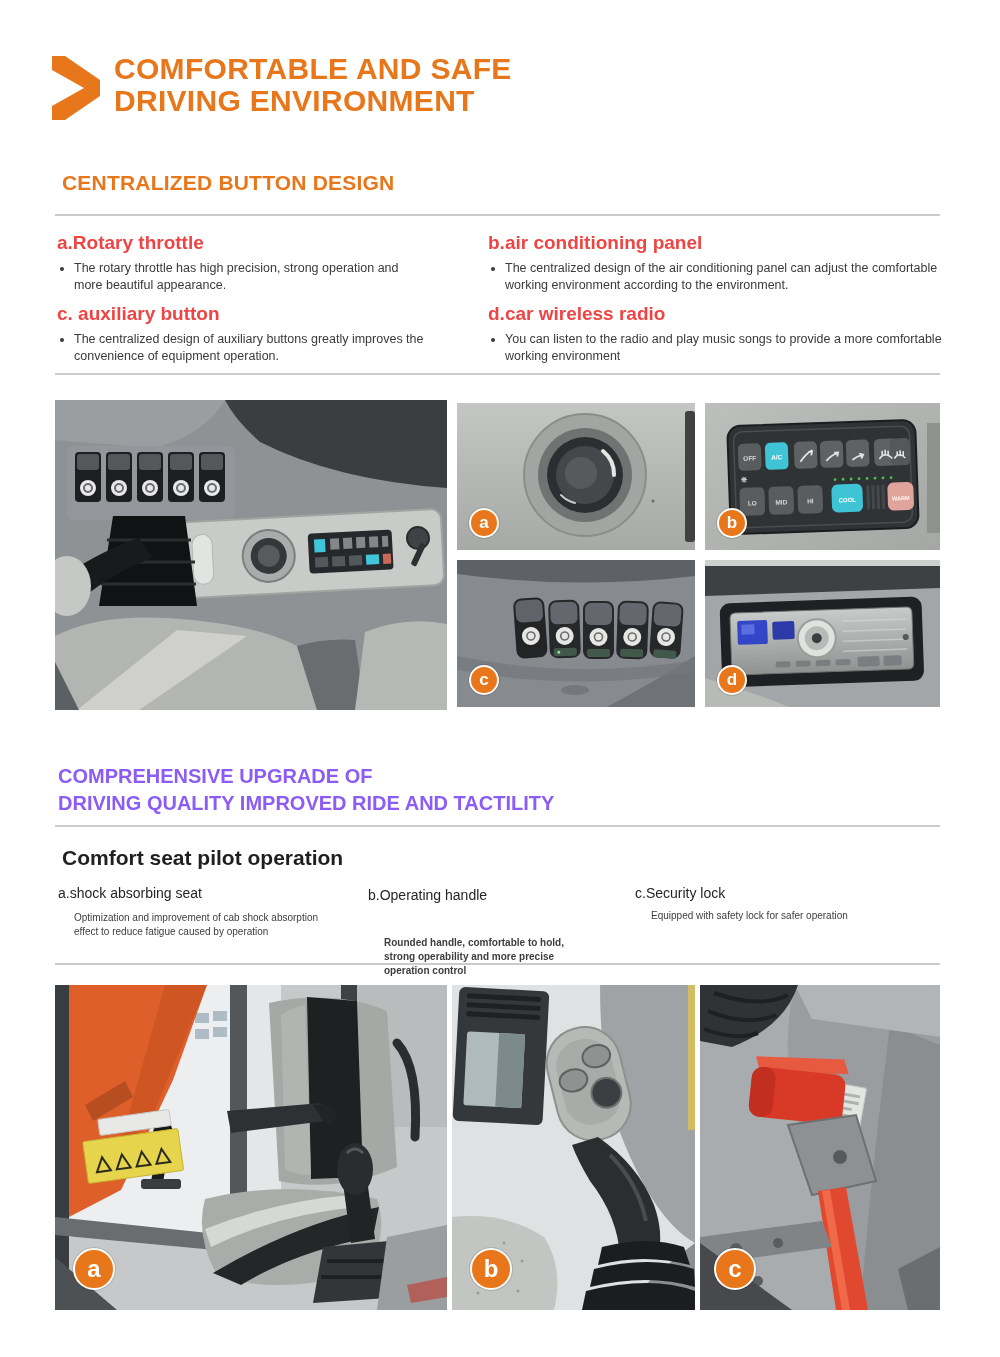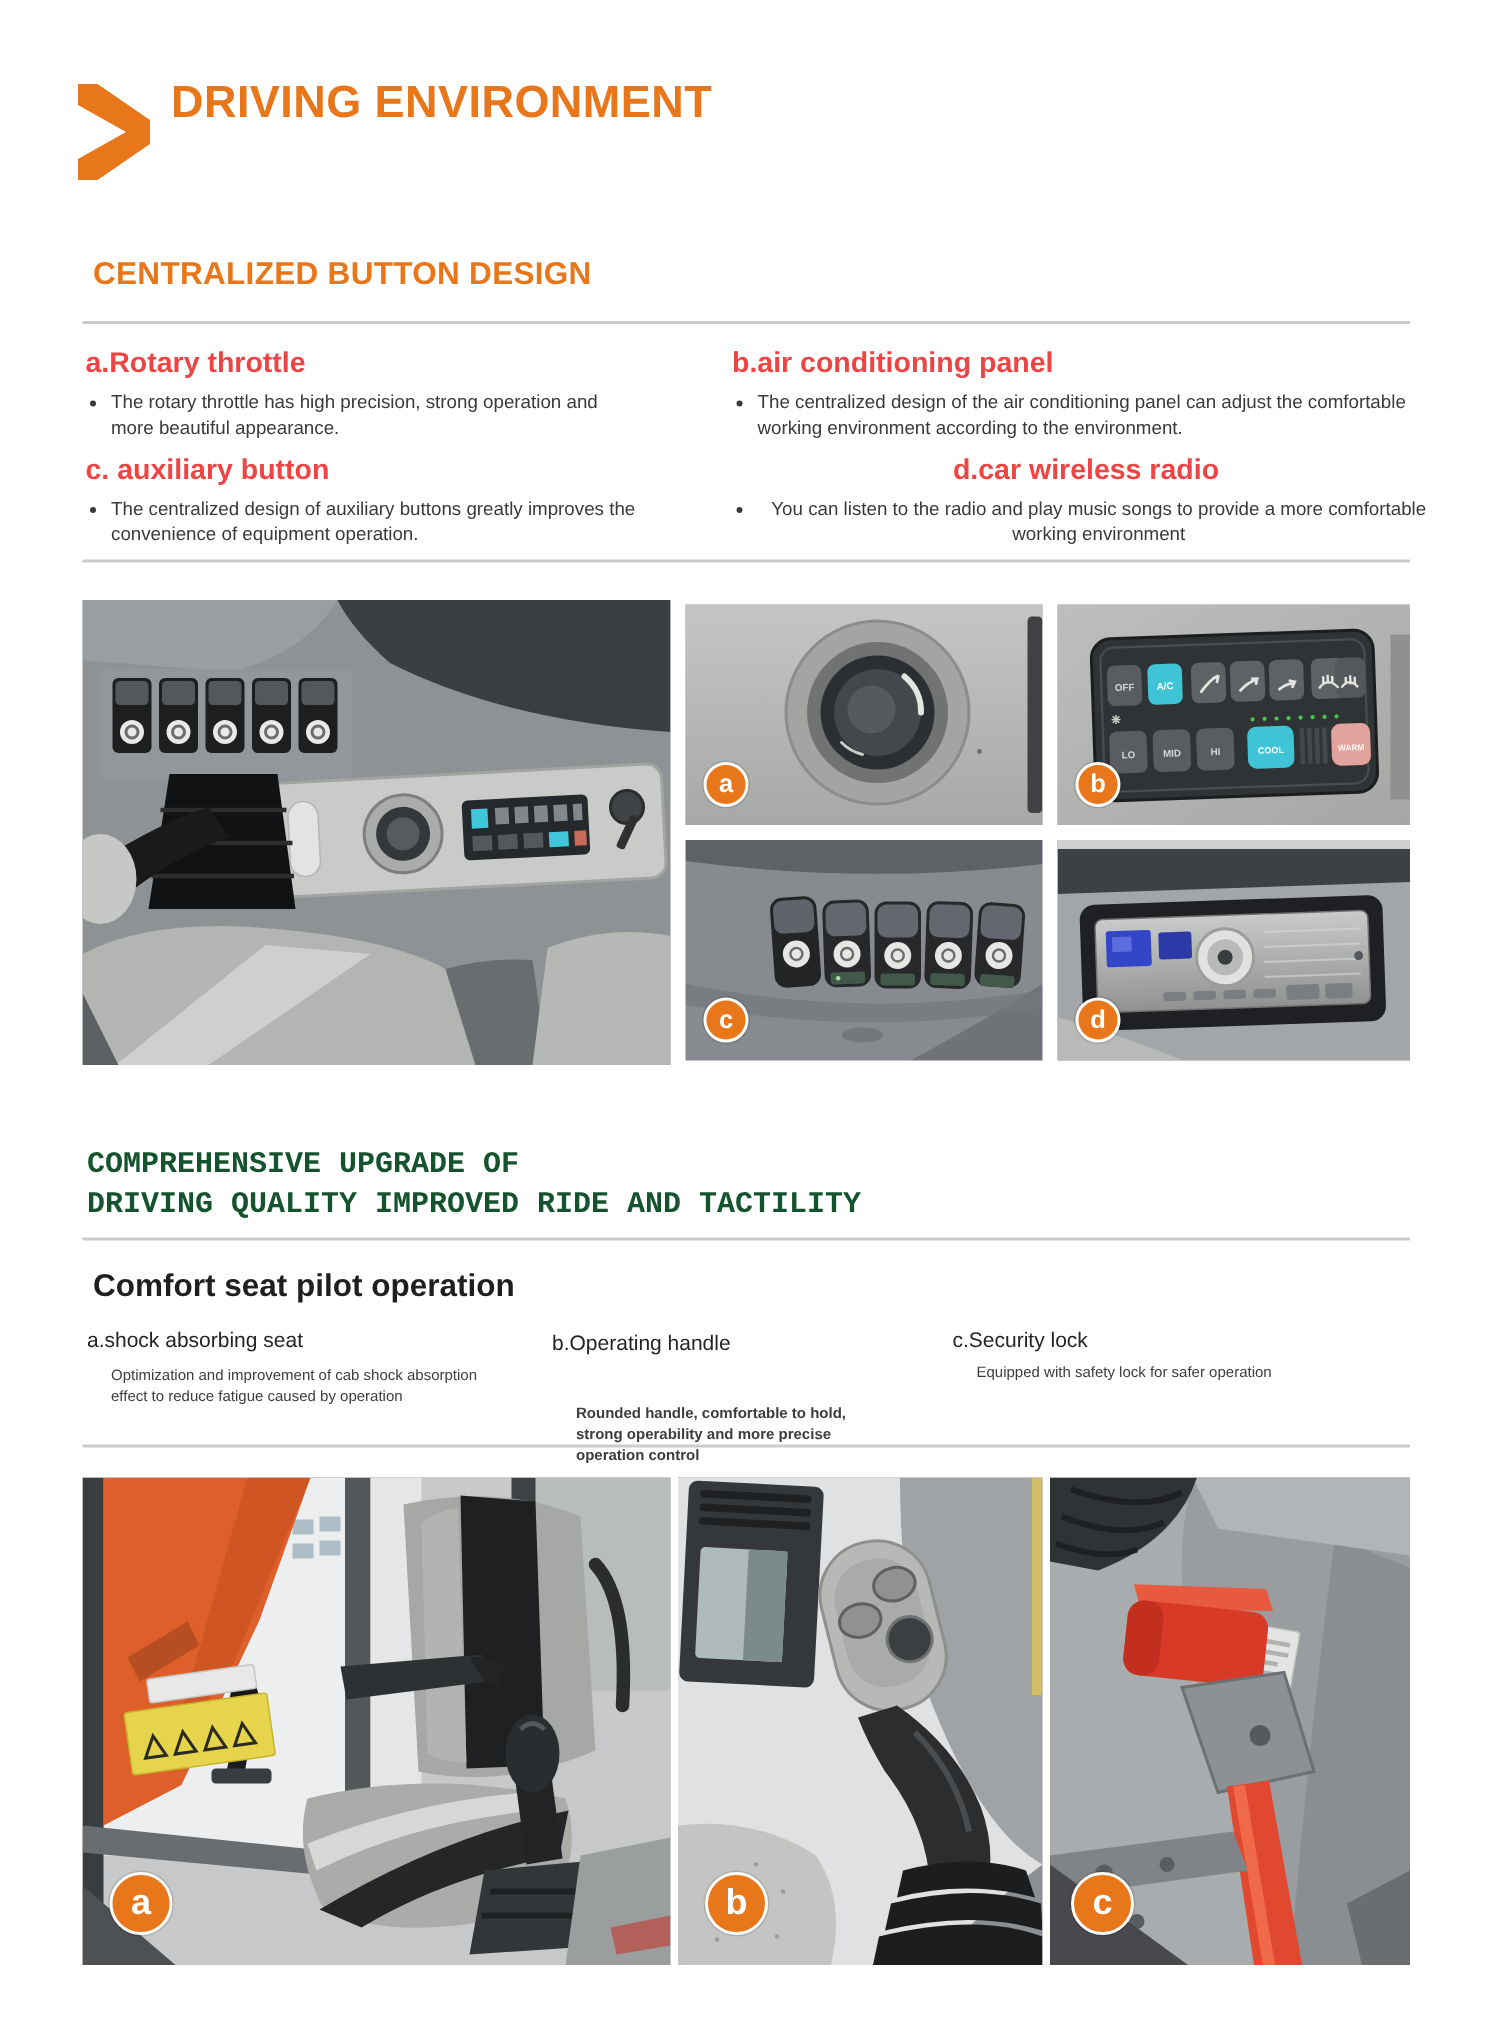--- a/index.html
+++ b/index.html
@@ -19,60 +19,61 @@
 
   .feature { position:absolute; }
   .feature-title { font-size:19px; font-weight:bold; color:#ef4444; }
   .feature ul { margin:6px 0 0 0; padding-left:17px; }
   .feature li { font-size:12.5px; color:#3a3a3a; line-height:1.38; }
   .feature li::marker { color:#3a3a3a; }
 
   .f0 { left:57px;  top:232px; width:372px; }
   .f1 { left:488px; top:232px; width:458px; }
   .f2 { left:57px;  top:303px; width:372px; }
-  .f3 { left:488px; top:303px; width:472px;text-align:center; }
+  .f3 { left:488px; top:303px; width:472px; }
 
   .photo { position:absolute; overflow:hidden; background:#9a9da0; }
   .photo svg { display:block; width:100%; height:100%; }
   .p-main { left:55px;  top:400px; width:392px; height:310px; }
   .p-a    { left:457px; top:403px; width:238px; height:147px; }
   .p-b    { left:705px; top:403px; width:235px; height:147px; }
   .p-c    { left:457px; top:560px; width:238px; height:147px; }
   .p-d    { left:705px; top:560px; width:235px; height:147px; }
   .q-a    { left:55px;  top:985px; width:392px; height:325px; }
   .q-b    { left:452px; top:985px; width:243px; height:325px; }
   .q-c    { left:700px; top:985px; width:240px; height:325px; }
 
   .pbadge { position:absolute; border-radius:50%; background:#e8771b;
             border:2px solid #fbfbf9; color:#fff; font-weight:bold;
             display:flex; align-items:center; justify-content:center;
             box-shadow:0 0 0 1px rgba(0,0,0,.12); }
   .badge-sm { left:12px; bottom:12px; width:26px; height:26px; font-size:17px; }
   .badge-lg { left:18px; bottom:20px; width:38px; height:38px; font-size:24px; }
 
-  .s2-heading { position:absolute; left:58px; top:763px; color:#14532d;
-                font-size:20px; font-weight:bold; line-height:27px;font-family:Liberation Mono, monospace; }
+  .s2-heading { position:absolute; left:58px; top:763px; color:#8b5cf6;
+                font-size:20px; font-weight:bold; line-height:27px; }
   .s2-sub { position:absolute; left:62px; top:846px; color:#1f1f1f;
             font-size:21px; font-weight:bold; }
 
   .s2t { position:absolute; font-size:14px; font-weight:normal; color:#252525; }
   .s2d { position:absolute; font-size:10px; color:#3d3d3d; line-height:1.4; }
   .s2t-0 { left:58px;  top:885px; }  .s2d-0 { left:74px;  top:911px; width:245px; }
   .s2t-1 { left:368px; top:887px; }  .s2d-1 { left:384px; top:936px; width:210px;font-weight:bold; }
   .s2t-2 { left:635px; top:885px; }  .s2d-2 { left:651px; top:909px; width:235px; }
 </style>
 </head>
 <body>
 
 <div class="page">
 
   <svg class="logo" viewBox="0 0 52 68">
     <path d="M2,2 L15,2 L50,26 L50,42 L15,66 L2,66 L2,52 L34,34 L2,16 Z" fill="#e8771b"></path>
   </svg>
   <div class="main-title">
+    <div>COMFORTABLE AND SAFE</div>
     <div>DRIVING ENVIRONMENT</div>
   </div>
 
   <div class="s1-heading">CENTRALIZED BUTTON DESIGN</div>
   <div class="hr hr1"></div>
 
   <div class="feature f0">
     <div class="feature-title">a.Rotary throttle</div>
     <ul>
         <li>The rotary throttle has high precision, strong operation and more beautiful appearance.</li>

